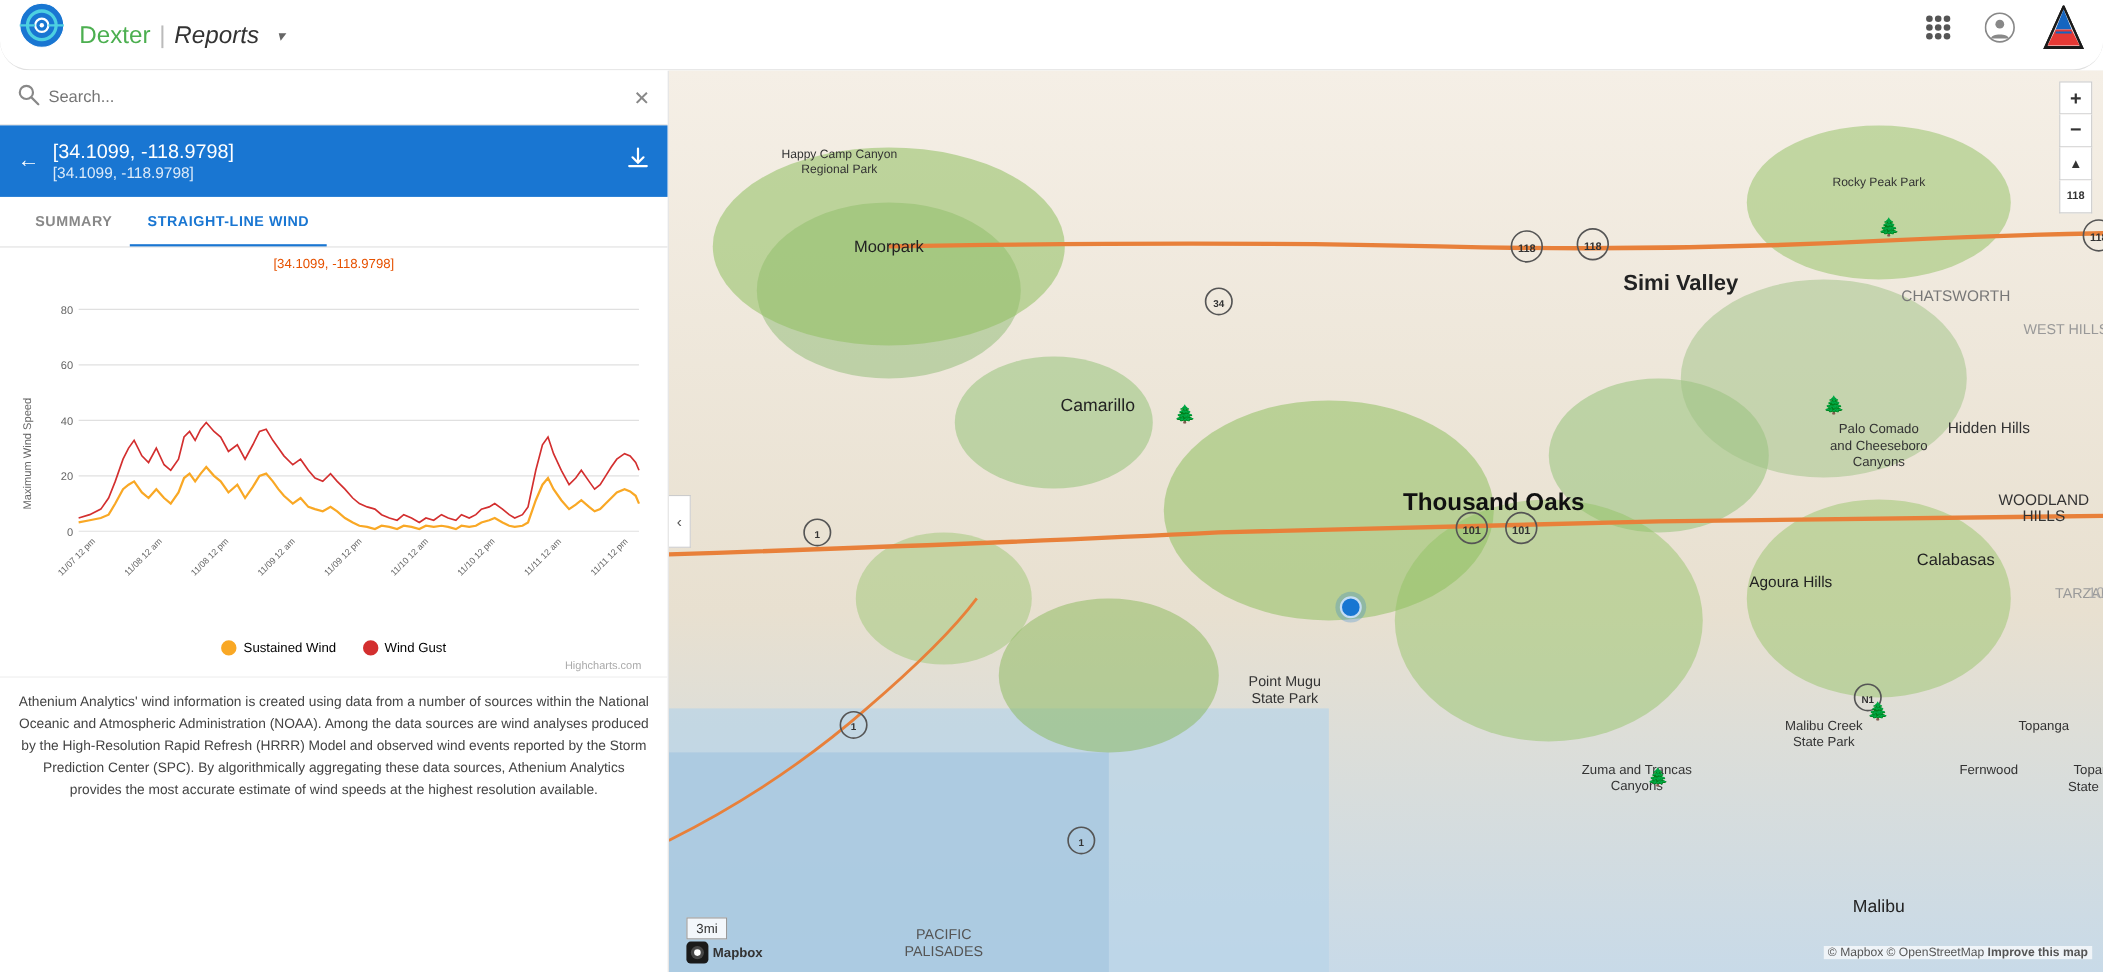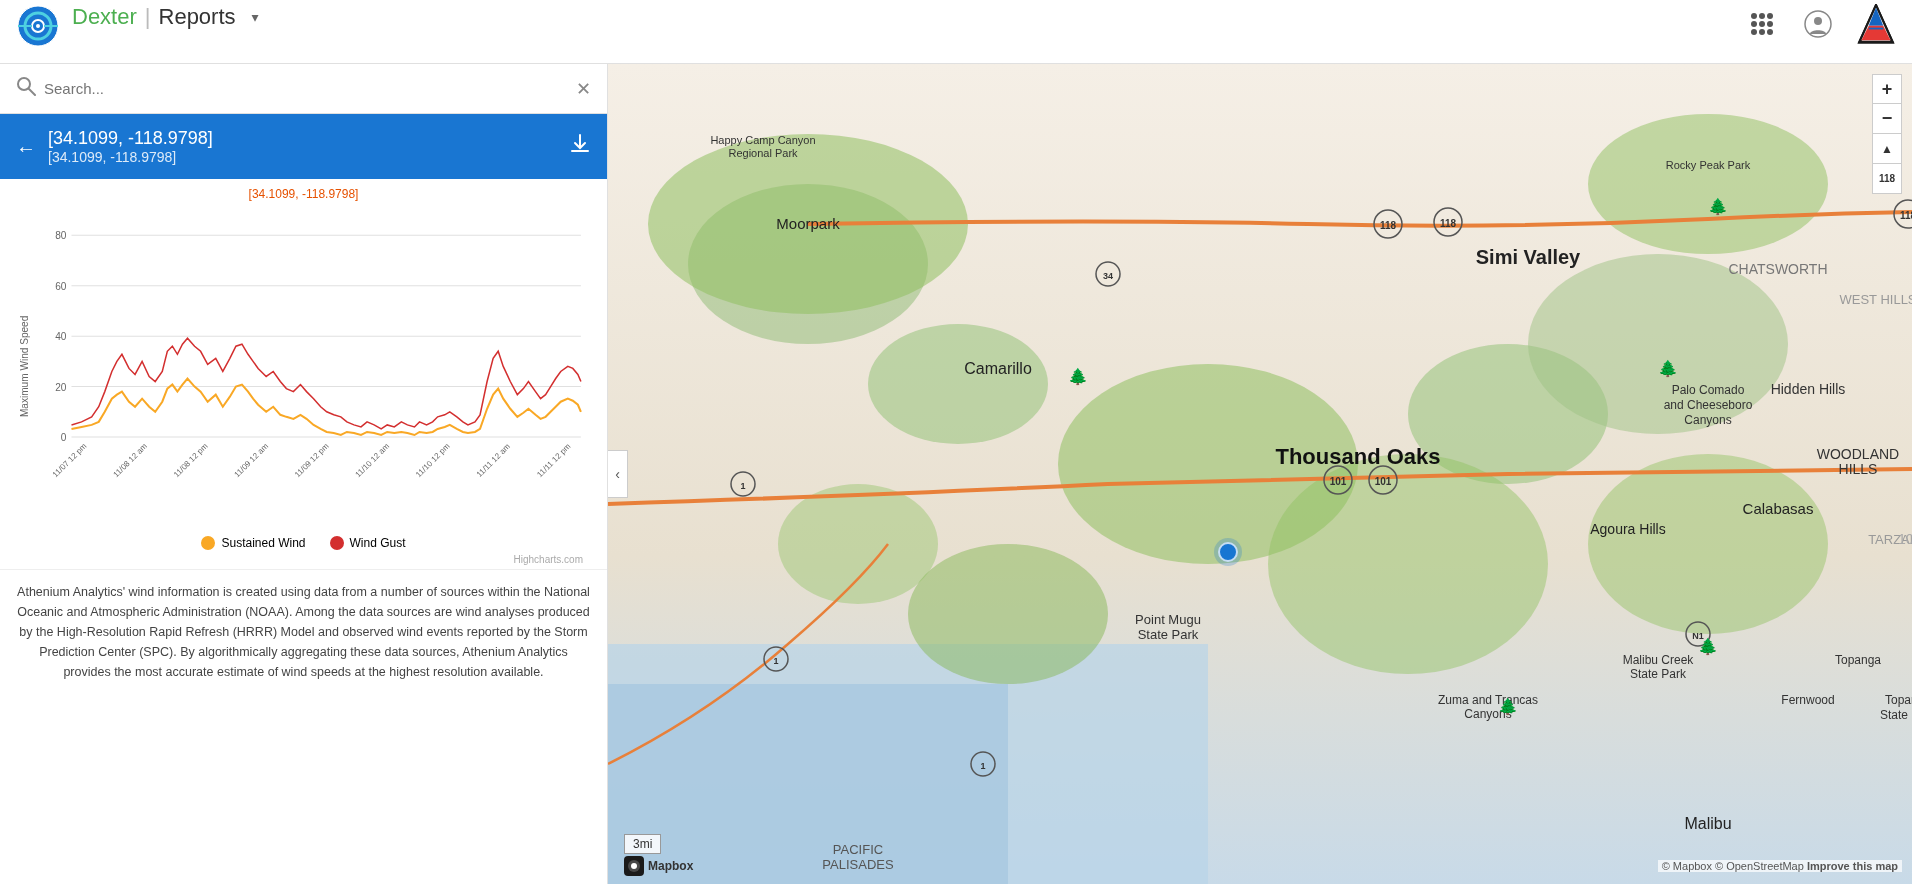--- a/index.html
+++ b/index.html
@@ -1,27 +1,28 @@
 <!DOCTYPE html>
 <html><head>
   <meta charset="utf-8">
   <style>
     * { margin: 0; padding: 0; box-sizing: border-box; }
     body { font-family: Arial, sans-serif; width: 1912px; height: 884px; overflow: hidden; display: flex; flex-direction: column; }
 
     
     #header {
       display: flex;
-      align-items: flex-start;
+      align-items: flex-end;
       height: 64px;
       background: #fff;
       border-bottom: 1px solid #e0e0e0;
-      padding: 4px 16px;
+      padding: 18px 16px;
       z-index: 100;
       flex-shrink: 0;
+      border-radius: 27px;
     }
     #header .logo {
       width: 44px;
       height: 44px;
       margin-right: 12px;
     }
     #header .app-name {
       color: #4CAF50;
       font-size: 22px;
       font-weight: 500;
@@ -31,20 +32,21 @@
       color: #bbb;
       font-size: 22px;
       margin-right: 8px;
     }
     #header .reports-label {
       font-size: 22px;
       color: #333;
       display: flex;
       align-items: center;
       gap: 16px;
+      font-style: italic;
     }
     #header .reports-label .caret {
       font-size: 14px;
       color: #666;
     }
     #header .spacer { flex: 1; }
     #header .header-icons {
       display: flex;
       align-items: center;
       gap: 20px;
@@ -430,20 +432,24 @@
         <div class="coords-main">[34.1099, -118.9798]</div>
         <div class="coords-sub">[34.1099, -118.9798]</div>
       </div>
       <span class="download-btn">
         <svg width="22" height="22" viewBox="0 0 22 22" fill="white">
             <path d="M11 2v12M6 10l5 5 5-5M3 18h16" stroke="white" stroke-width="2" fill="none" stroke-linecap="round"></path>
           </svg>
       </span>
     </div>
 
+    <div id="tabs">
+      <div class="tab">SUMMARY</div>
+      <div class="tab active">STRAIGHT-LINE WIND</div>
+    </div>
 
     <div id="chart-container">
       <div id="chart-area">
         <div class="chart-title-row">
           <span class="chart-subtitle">[34.1099, -118.9798]</span>
         </div>
 
         <svg id="wind-chart" viewBox="0 0 570 320" xmlns="http://www.w3.org/2000/svg" style="display:block;">
 
           <rect x="0" y="0" width="570" height="320" fill="white"></rect>

